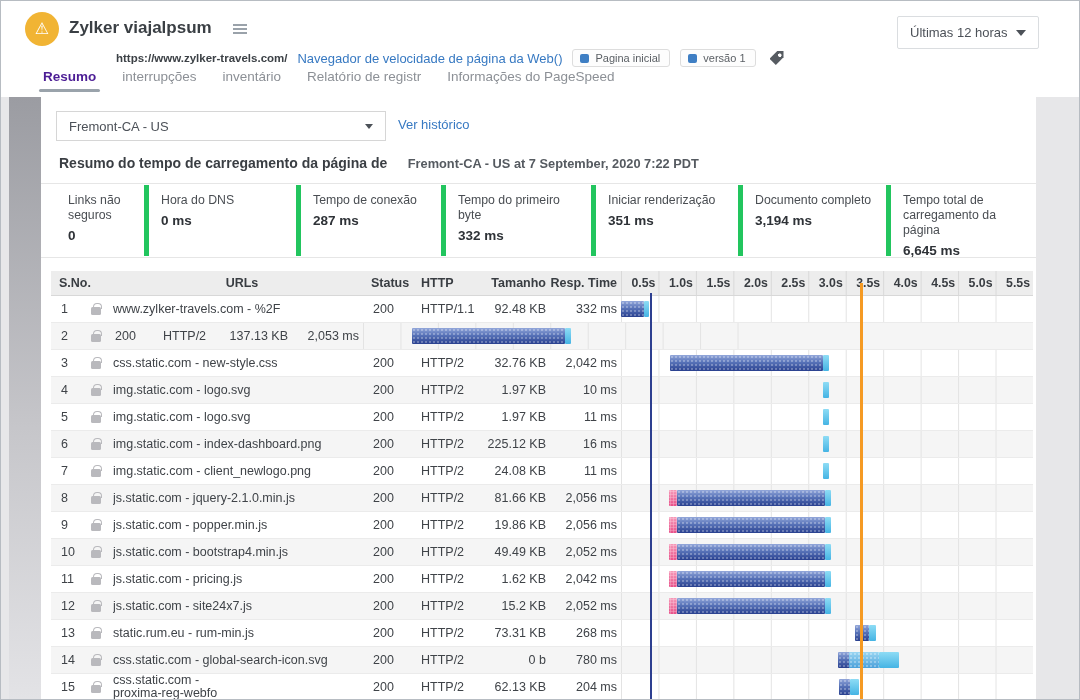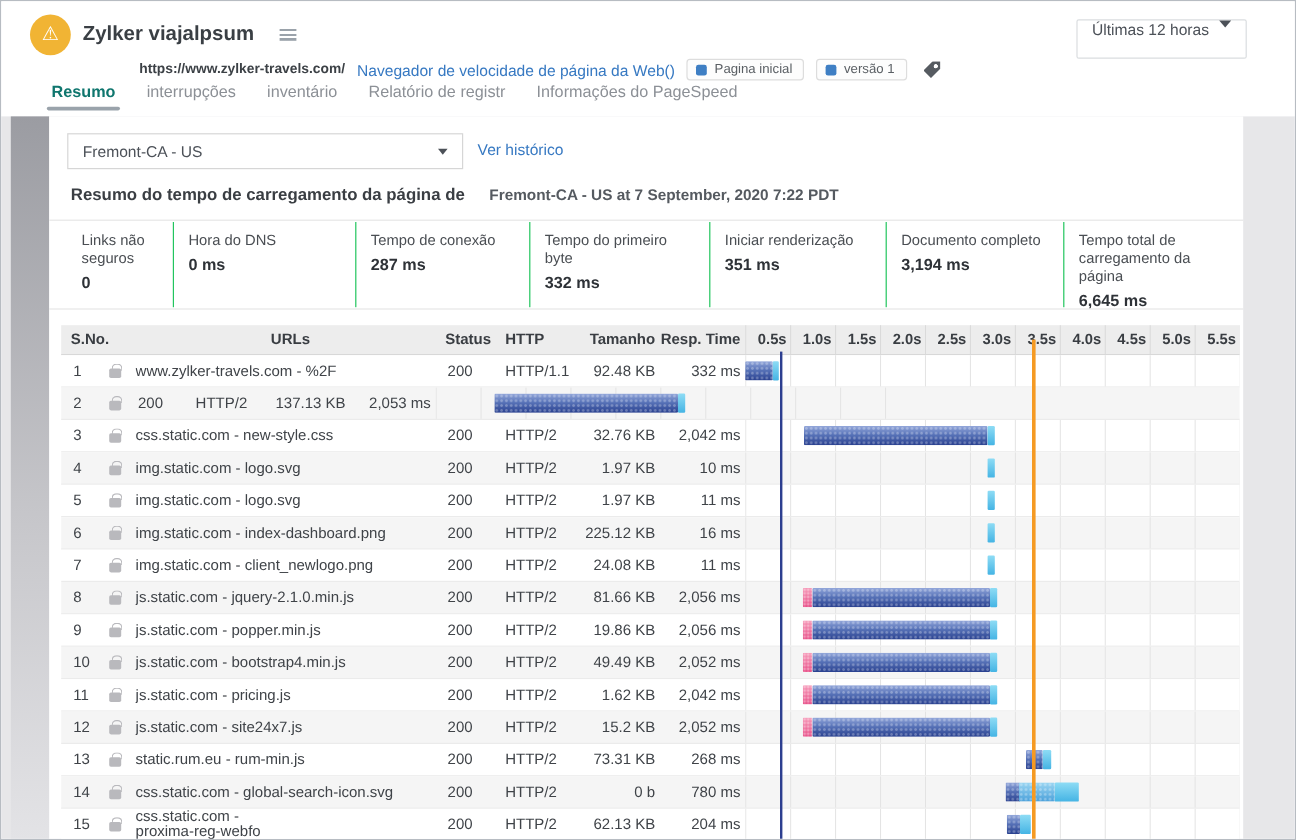--- a/index.html
+++ b/index.html
@@ -17,29 +17,29 @@
   .subline { position:absolute; left:70px; top:48px; display:flex; align-items:center; gap:10px; }
   .site-url { font-size:11.5px; font-weight:bold; color:#3c4146;padding-left:45px; }
   .blue-link { font-size:13px; color:#3779c2; cursor:pointer; }
   .badge { display:flex; align-items:center; gap:6px; border:1px solid #ddd; border-radius:3px;
            background:#fdfdfd; padding:2px 9px 2px 7px; font-size:11px; color:#5a5f64; }
   .badge .sq { width:9px; height:9px; border-radius:2px; background:#3f7fc4; }
   .tag-icon { width:14px; height:14px; margin-left:4px; cursor:pointer;
               background:radial-gradient(circle at 70% 30%, #fff 1.5px, #565b61 2px);
               clip-path:polygon(0% 55%, 55% 0%, 100% 0%, 100% 45%, 45% 100%); }
   .range-select { position:absolute; right:40px; top:15px; width:142px; height:33px; border:1px solid #dadde0;
-                  border-radius:2px; background:#fff; display:flex; align-items:flex-start; justify-content:space-between;
+                  border-radius:2px; background:#fff; display:flex; align-items:center; justify-content:space-between;
                   padding:0 12px; font-size:13px; color:#4c5158; cursor:pointer; }
   .caret { width:0; height:0; border-left:5px solid transparent; border-right:5px solid transparent;
            border-top:6px solid #4c5158; }
 
   
   .tabs { position:absolute; left:42px; top:68px; display:flex; gap:26px; }
   .tab { font-size:13.5px; color:#8c9096; padding-bottom:8px; cursor:pointer; position:relative; }
-  .tab.active { color:#0f766e; font-weight:bold; }
+  .tab.active { color:#4c1d95; font-weight:bold; }
   .tab.active::after { content:""; position:absolute; left:-4px; right:-4px; bottom:0; height:3px;
                        background:#9aa3ab; border-radius:2px; }
 
   
   .page-bg { position:absolute; top:96px; left:0; right:0; bottom:0; background:#e7e7e9; }
   .left-shade { position:absolute; top:96px; left:8px; width:32px; bottom:0;
                 background:linear-gradient(180deg,#9b9ca2 0%, #c6c6ca 55%, #e3e3e6 100%); }
   .card { position:absolute; top:96px; left:40px; width:995px; height:604px; background:#fff; }
 
   
@@ -49,21 +49,21 @@
   .loc-select .caret { border-left-width:4.5px; border-right-width:4.5px; border-top-width:5.5px; }
   .hist-link { position:absolute; left:357px; top:20px; font-size:13px; color:#3779c2; cursor:pointer; }
   .heading { position:absolute; left:18px; top:57px; width:960px; }
   .heading .h-main { font-size:14px; font-weight:bold; color:#3a3e43; }
   .heading .h-sub  { font-size:12.8px; font-weight:bold; color:#555a60; margin-left:16px; }
   .hr { position:absolute; left:0; right:0; height:1px; background:#e6e6e6; }
 
   
   .metrics { position:absolute; left:15px; top:88px; width:975px; height:71px; display:flex; }
   .metric { padding:8px 10px 0 12px; }
-  .metric + .metric { border-left:1px solid #22c55e; }
+  .metric + .metric { border-left:5px solid #22c55e; }
   .m-label { font-size:12.3px; color:#4a4e53; line-height:15px; }
   .m-value { font-size:13.5px; font-weight:bold; color:#2e3237; margin-top:5px; }
 
   
   .table-wrap { position:absolute; left:10px; top:174px; width:982px; bottom:0; font-size:12.5px; color:#3f4348; }
   .thead { display:flex; height:25px; align-items:center; background:#ededed; border-bottom:1px solid #d8d8d8;
            font-weight:bold; color:#393d42; }
   .trow { display:flex; min-height:27px; align-items:center; border-bottom:1px solid #ebebeb; background:#fff; }
   .trow.alt { background:#f5f5f5; }
   .c { flex:0 0 auto; }

